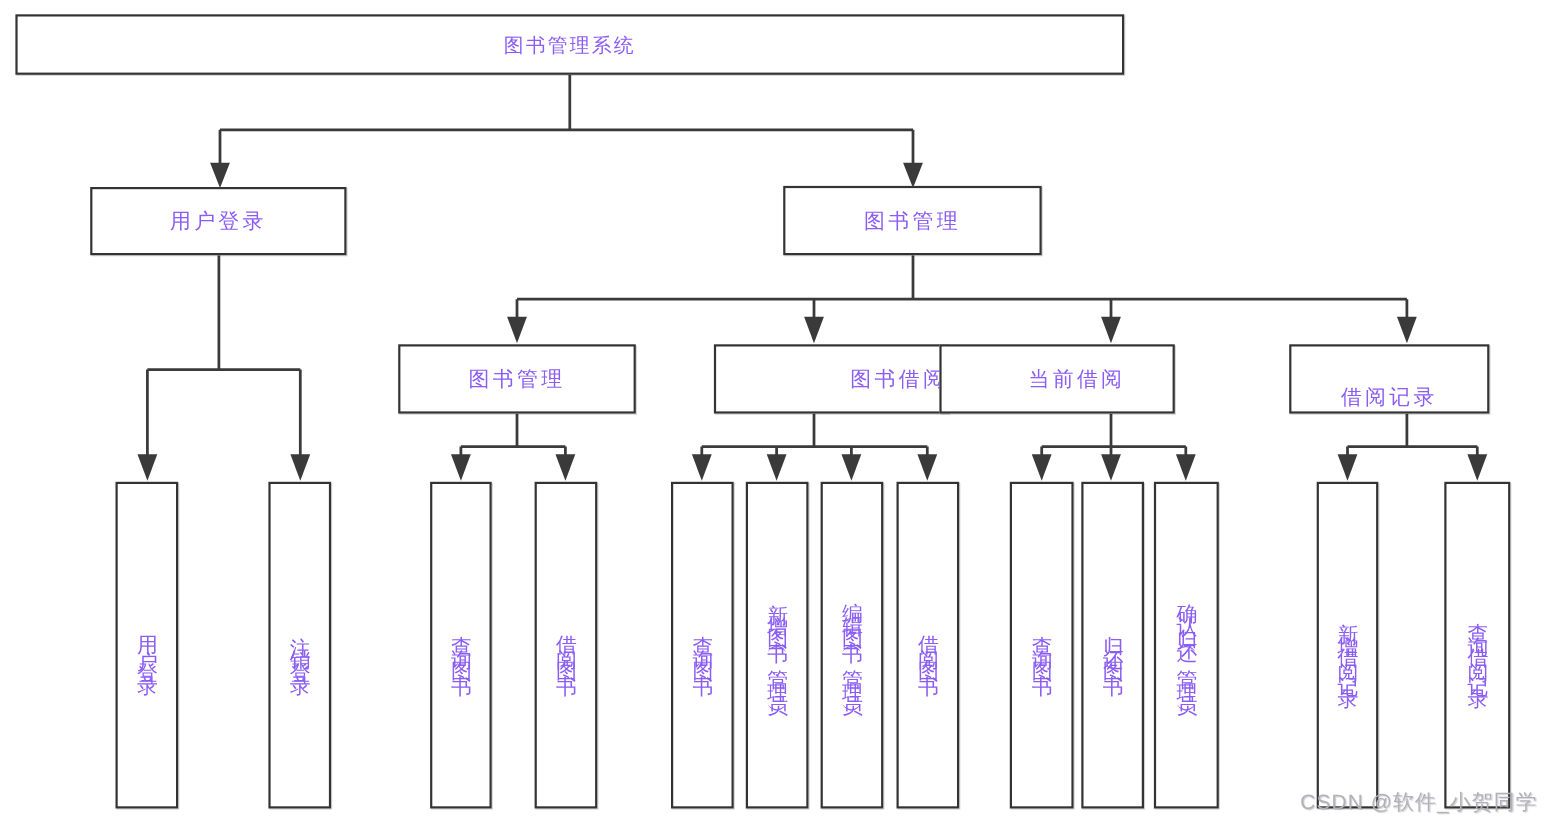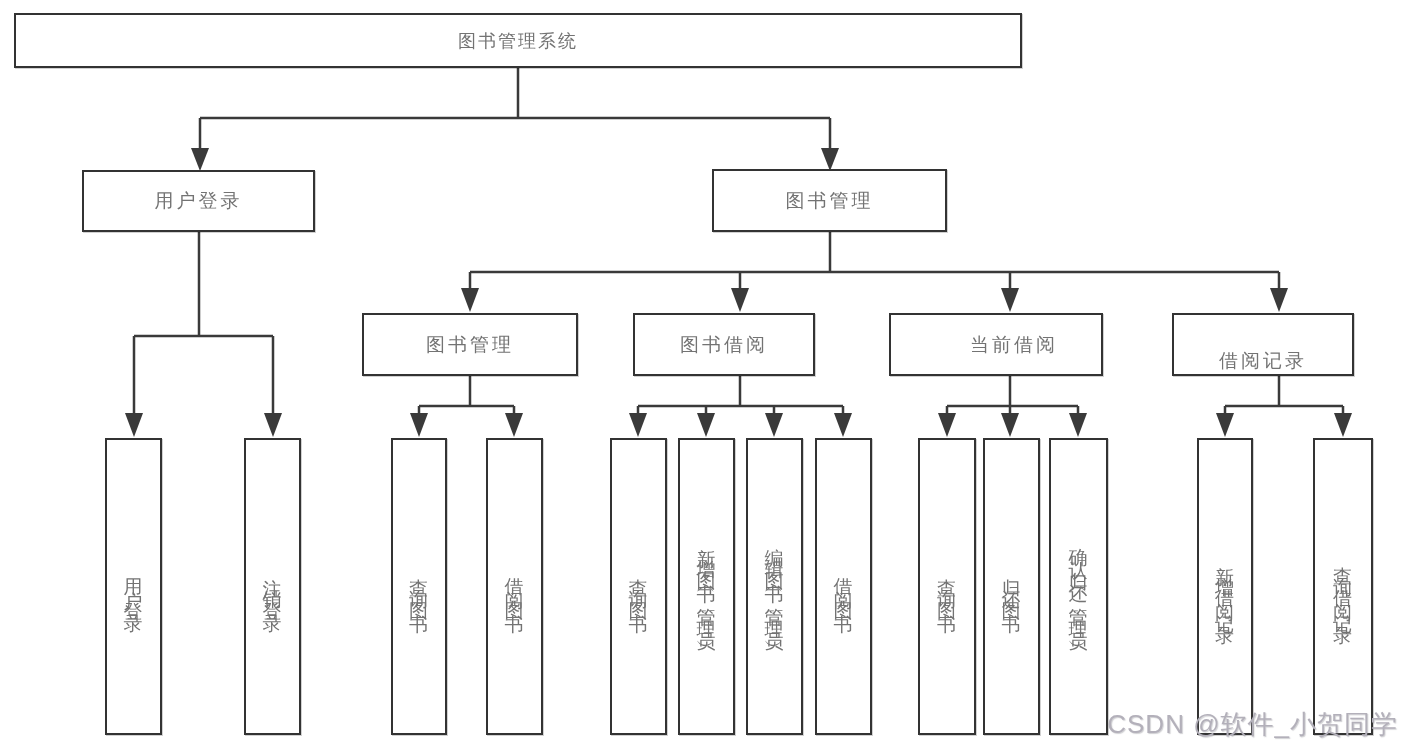--- a/index.html
+++ b/index.html
@@ -28,38 +28,38 @@
     stroke: none;
   }
   .node {
     position: absolute;
     box-sizing: border-box;
     background: #ffffff;
     border: 2px solid #333333;
     display: flex;
     align-items: center;
     justify-content: center;
-    color: #737373;
+    color: #8b5cf6;
     box-shadow: 1px 1px 0 rgba(0,0,0,0.18);
   }
   .hbox { font-size: 19px; letter-spacing: 3px; white-space: nowrap; }
   .hbox.root { font-size: 18px; letter-spacing: 2px; }
   .vbox span {
     writing-mode: vertical-rl;
     text-orientation: mixed;
     font-size: 19px;
     letter-spacing: 12px;
     line-height: 1;
     white-space: nowrap;
   }
   .watermark {
     position: absolute;
     right: 7px;
     bottom: 5px;
-    font-size: 26px;
+    font-size: 19px;
     letter-spacing: 1px;
     color: #b3b0ba;
     text-shadow: 1px 1px 1px rgba(120,120,130,0.35);
     white-space: nowrap;
   }
 </style>
 </head>
 <body>
 
 <div class="stage">
@@ -114,24 +114,24 @@
   <div class="node hbox" style="left:82px; top:170px; width:233px; height:62px;">
     <span>用户登录</span>
   </div>
   <div class="node hbox" style="left:712px; top:169px; width:235px; height:63px;font-family:Liberation Serif, serif;">
     <span>图书管理</span>
   </div>
 
   <div class="node hbox" style="left:362px; top:313px; width:216px; height:63px;">
     <span>图书管理</span>
   </div>
-  <div class="node hbox" style="left:633px; top:313px; width:182px; height:63px;">
+  <div class="node hbox" style="left:649px; top:313px; width:214px; height:63px;justify-content:flex-end;">
     <span>图书借阅</span>
   </div>
-  <div class="node hbox" style="left:889px; top:313px; width:214px; height:63px;padding-left:36px;">
+  <div class="node hbox" style="left:854px; top:313px; width:214px; height:63px;padding-left:36px;">
     <span>当前借阅</span>
   </div>
   <div class="node hbox" style="left:1172px; top:313px; width:182px; height:63px;align-items:flex-end;">
     <span>借阅记录</span>
   </div>
 
   <div class="node vbox" style="left:105px; top:438px; width:57px; height:297px;">
     <span>用户登录</span>
   </div>
   <div class="node vbox" style="left:244px; top:438px; width:57px; height:297px;">

